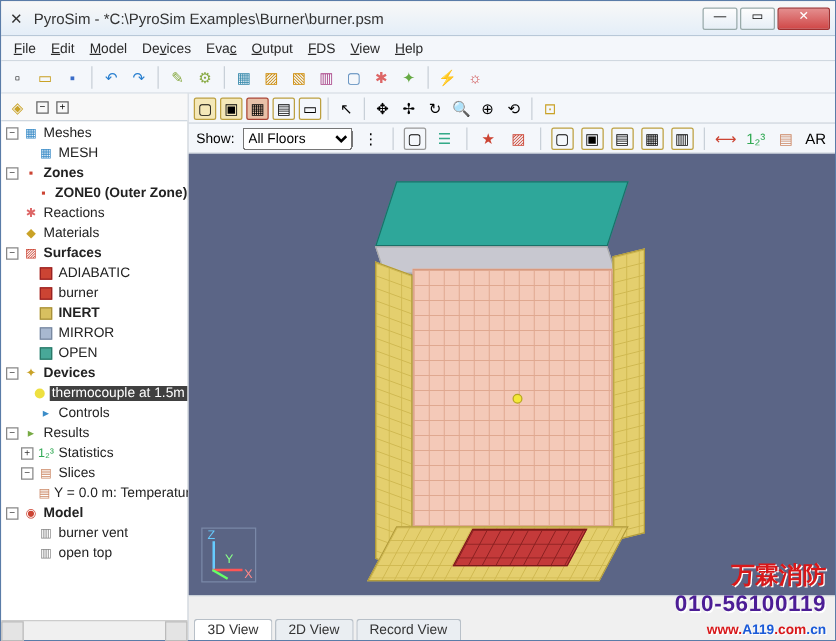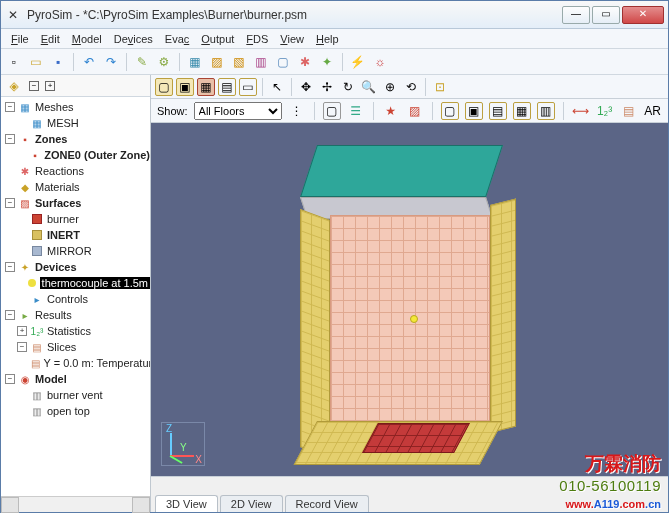--- a/index.html
+++ b/index.html
@@ -20,39 +20,39 @@
 .content { flex: 1; display: flex; min-height: 0; }
 .left-pane { width: 150px; background: #fff; border-right: 1px solid #c0c8d0; display: flex; flex-direction: column; }
 .left-header { height: 22px; border-bottom: 1px solid #d0d8e0; display: flex; align-items: center; padding: 0 4px; gap: 6px; background: #f8f8f8; }
 .tree { flex: 1; overflow: auto; padding: 2px 0; }
 .tree-node { display: flex; align-items: center; height: 16px; padding-left: 4px; white-space: nowrap; cursor: pointer; }
 .tree-node .toggle { width: 10px; height: 10px; border: 1px solid #888; background: #fff; font-size: 8px; line-height: 8px; text-align: center; margin-right: 3px; color: #333; }
 .tree-node .spacer { width: 13px; display: inline-block; }
 .tree-node .ticon { width: 14px; height: 14px; margin-right: 3px; display: flex; align-items: center; justify-content: center; font-size: 10px; }
 .tree-node .label { color: #222; }
 .tree-node.bold .label { font-weight: bold; }
-.tree-node.selected .label { background: #000000; color: #fff; padding: 0 2px; }
+.tree-node.selected .label { background: #404040; color: #fff; padding: 0 2px; }
 .indent-1 { padding-left: 16px; }
 .indent-2 { padding-left: 30px; }
 .hscroll { height: 16px; background: #f0f0f0; border-top: 1px solid #ccc; position: relative; }
 .hscroll::before, .hscroll::after { content: ''; position: absolute; width: 16px; height: 14px; top: 0; background: #e4e4e4; border: 1px solid #bbb; }
 .hscroll::before { left: 0; }
 .hscroll::after { right: 0; }
 .right-pane { flex: 1; display: flex; flex-direction: column; background: #e8ecf0; }
 .view-toolbar { height: 24px; background: #f4f7fb; border-bottom: 1px solid #c8d0d8; display: flex; align-items: center; padding: 2px 4px; gap: 3px; }
 .show-row { height: 24px; background: #f4f7fb; border-bottom: 1px solid #c8d0d8; display: flex; align-items: center; padding: 2px 6px; gap: 6px; }
 .show-row select { height: 18px; font-size: 11px; width: 88px; }
 .viewport { flex: 1; position: relative; background: #5b6586; overflow: hidden; }
 .axis { position: absolute; left: 10px; bottom: 10px; width: 44px; height: 44px; border: 1px solid #7a88a8; background: rgba(90,100,130,0.3); }
 .tabs { height: 36px; background: #f0f0f0; border-top: 1px solid #c8d0d8; display: flex; align-items: flex-end; padding-left: 4px; }
 .tab { padding: 2px 10px; border: 1px solid #b8c0c8; border-bottom: none; background: #eaeef2; margin-right: 2px; border-radius: 3px 3px 0 0; cursor: pointer; font-size: 11px; color: #333; }
 .tab.active { background: #fff; font-weight: normal; }
 .watermark { position: absolute; right: 8px; bottom: 2px; text-align: right; font-family: Arial; pointer-events: none; }
 .wm1 { color: #d8181a; font-size: 19px; font-weight: bold; text-shadow: 1px 1px 0 #fff; }
-.wm2 { color: #4d7c0f; font-size: 15px; font-weight: normal; text-shadow: 1px 1px 0 #fff; letter-spacing: 0.5px; }
+.wm2 { color: #4c1d95; font-size: 18px; font-weight: bold; text-shadow: 1px 1px 0 #fff; letter-spacing: 0.5px; }
 .wm3 { font-size: 15px; font-weight: bold; text-shadow: 1px 1px 0 #fff; }
 .wm3 .r { color: #d8181a; }
 .wm3 .b { color: #1a5ad8; }
 .sq { width: 10px; height: 10px; border: 1px solid #666; }
 .icon-circle { width: 8px; height: 8px; border-radius: 50%; }
 
 
 .model { position: absolute; left: 50%; top: 50%; transform: translate(-50%,-50%); width: 220px; height: 310px; }
 .face-top { position: absolute; width: 186px; height: 52px; left: 17px; top: 0; background: #2ea79a; transform: skewX(-18deg); transform-origin: top left; border: 1px solid #1a7068; }
 .face-top2 { position: absolute; width: 186px; height: 22px; left: 0; top: 52px; background: #c8c8d0; transform: skewX(18deg); transform-origin: top left; border: 1px solid #aaa; }
@@ -163,35 +163,49 @@
         <div class="tree-node bold">
             <span class="toggle">−</span>
             <span class="ticon" style="color:#c43">▨</span>
             <span class="label">Surfaces</span>
           </div>
         <div class="tree-node indent-1">
             <span class="spacer"></span>
             <span class="ticon">
               <span class="sq" style="background:#c43;border-color:#922"></span>
             </span>
+            <span class="label">ADIABATIC</span>
+          </div>
+        <div class="tree-node indent-1">
+            <span class="spacer"></span>
+            <span class="ticon">
+              <span class="sq" style="background:#c43;border-color:#922"></span>
+            </span>
             <span class="label">burner</span>
           </div>
         <div class="tree-node indent-1 bold">
             <span class="spacer"></span>
             <span class="ticon">
               <span class="sq" style="background:#d8c060;border-color:#a8903a"></span>
             </span>
             <span class="label">INERT</span>
           </div>
         <div class="tree-node indent-1">
             <span class="spacer"></span>
             <span class="ticon">
               <span class="sq" style="background:#a8b8d0;border-color:#7888a0"></span>
             </span>
             <span class="label">MIRROR</span>
+          </div>
+        <div class="tree-node indent-1">
+            <span class="spacer"></span>
+            <span class="ticon">
+              <span class="sq" style="background:#48a898;border-color:#2a7868"></span>
+            </span>
+            <span class="label">OPEN</span>
           </div>
         <div class="tree-node bold">
             <span class="toggle">−</span>
             <span class="ticon" style="color:#c9a227">✦</span>
             <span class="label">Devices</span>
           </div>
         <div class="tree-node indent-1 selected">
             <span class="spacer"></span>
             <span class="ticon">
               <span class="icon-circle" style="background:#eee040"></span>

